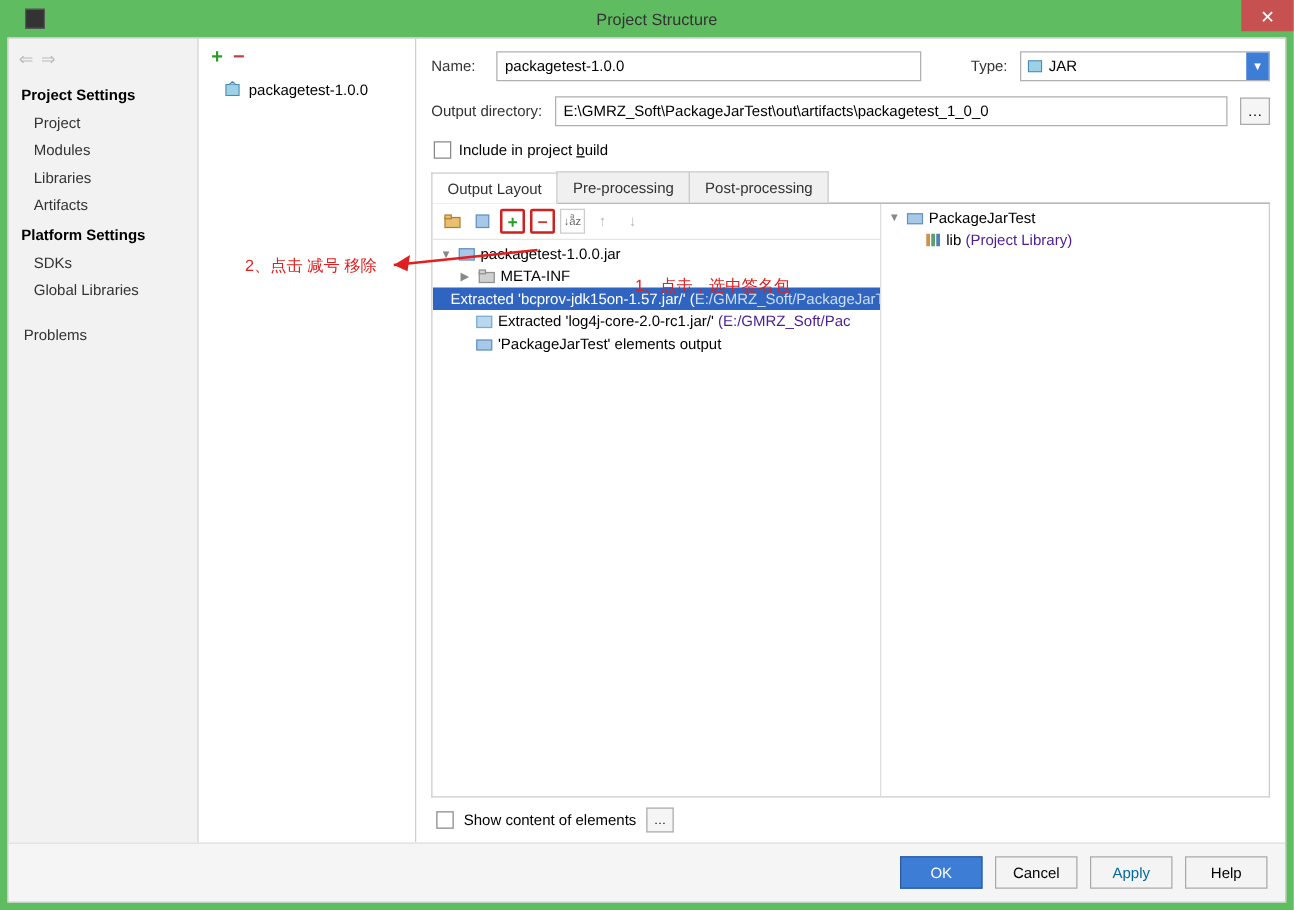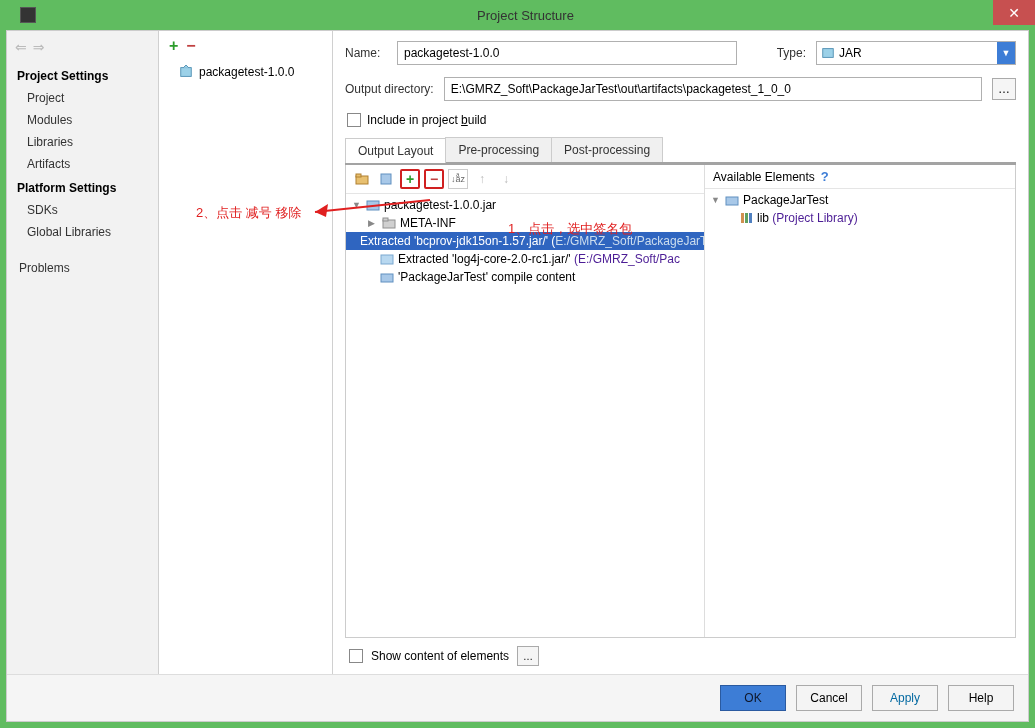--- a/index.html
+++ b/index.html
@@ -25,21 +25,21 @@
 .form-row { display: flex; align-items: center; gap: 10px; margin-bottom: 12px; }
 .form-label { color: #333; }
 .text-input { border: 1px solid #b0b0b0; padding: 4px 6px; font-size: 12px; background: #fff; }
 .name-input { width: 340px; }
 .type-select { flex: 0 0 200px; border: 1px solid #b0b0b0; display: flex; align-items: center; padding: 2px 4px; height: 24px; background: #fff; position: relative; }
 .type-select .dd-arrow { position: absolute; right: 0; top: 0; width: 18px; height: 100%; background: #3d7dd6; display: flex; align-items: center; justify-content: center; color: #fff; font-size: 9px; }
 .output-input { flex: 1; }
 .browse-btn { width: 24px; height: 22px; border: 1px solid #aaa; background: #f5f5f5; display: flex; align-items: center; justify-content: center; }
 .checkbox-row { display: flex; align-items: center; gap: 6px; margin-bottom: 10px; padding-left: 2px; }
 .checkbox { width: 14px; height: 14px; border: 1px solid #888; background: #fff; }
-.tabs { display: flex; border-bottom: 3px solid #a3a3a3; }
+.tabs { display: flex; border-bottom: 1px solid #a3a3a3; }
 .tab { padding: 5px 12px; border: 1px solid #ccc; border-bottom: none; background: #f0f0f0; margin-right: -1px; color: #333; cursor: pointer; }
 .tab.active { background: #fff; position: relative; top: 1px; }
 .layout-area { flex: 1; display: flex; border: 1px solid #ccc; border-top: none; overflow: hidden; position: relative; }
 .layout-left { flex: 1; display: flex; flex-direction: column; border-right: 1px solid #ddd; overflow: hidden; }
 .layout-toolbar { display: flex; align-items: center; gap: 4px; padding: 4px 6px; border-bottom: 1px solid #e5e5e5; }
 .tb-btn { width: 20px; height: 20px; display: flex; align-items: center; justify-content: center; border: 1px solid transparent; font-size: 12px; }
 .tb-btn.boxed { border: 2px solid #d02020; border-radius: 2px; }
 .tb-up, .tb-down { color: #bbb; }
 .tree { flex: 1; overflow: auto; padding: 2px 0; }
 .tree-row { display: flex; align-items: center; gap: 4px; padding: 2px 6px; white-space: nowrap; }
@@ -50,21 +50,21 @@
 .gray { color: #4c1d95; }
 .folder-icon, .arch-icon, .lib-icon { width: 14px; height: 14px; display: inline-block; }
 .layout-right { width: 310px; display: flex; flex-direction: column; }
 .avail-header { padding: 4px 8px; border-bottom: 1px solid #e5e5e5; display: flex; align-items: center; gap: 6px; }
 .help-icon { color: #3d7dd6; font-weight: bold; font-size: 13px; }
 .avail-tree { flex: 1; padding: 2px 0; }
 .bottom-check { display: flex; align-items: center; gap: 8px; padding: 8px 4px; }
 .small-browse { width: 22px; height: 20px; border: 1px solid #aaa; background: #f5f5f5; display: flex; align-items: center; justify-content: center; font-size: 10px; }
 .button-bar { border-top: 1px solid #ddd; padding: 10px 14px; display: flex; justify-content: flex-end; gap: 10px; background: #f5f5f5; }
 .btn { min-width: 66px; height: 26px; border: 1px solid #aaa; background: #f4f4f4; display: flex; align-items: center; justify-content: center; cursor: pointer; padding: 0 12px; }
-.btn.primary { background: #3d7dd6; color: #0f172a; border-color: #2a5aa0; }
+.btn.primary { background: #3d7dd6; color: #ffffff; border-color: #2a5aa0; }
 .btn.disabled { color: #0369a1; }
 .annotation { position: absolute; color: #e02020; font-size: 13px; pointer-events: none; z-index: 100; }
 .arrow-svg { position: absolute; pointer-events: none; z-index: 99; }
 .u { text-decoration: underline; }
 </style>
 </head>
 <body>
 
 <div class="titlebar">
   <div class="app-icon"></div>
@@ -193,30 +193,26 @@
               <svg class="arch-icon" viewBox="0 0 14 14">
                   <rect x="1" y="3" width="12" height="9" fill="#b8d8f0" stroke="#7aa8d0"></rect>
                 </svg>
               <span><span>Extracted 'log4j-core-2.0-rc1.jar/' </span><span class="gray">(E:/GMRZ_Soft/Pac</span></span>
             </div>
             <div class="tree-row">
               <span class="ind" style="width:24px"></span>
               <svg class="folder-icon" viewBox="0 0 14 14">
                   <rect x="1" y="4" width="12" height="8" fill="#a8c8e8" stroke="#6090c0"></rect>
                 </svg>
-              <span>'PackageJarTest' compile content</span>
+              <span>'PackageJarTest' elements output</span>
             </div>
           </div>
         </div>
 
         <div class="layout-right">
-          <div class="avail-header">
-            <span>Available Elements</span>
-            <span class="help-icon">?</span>
-          </div>
           <div class="avail-tree">
             <div class="tree-row">
               <span class="exp">▼</span>
               <svg class="folder-icon" viewBox="0 0 14 14">
                   <rect x="1" y="4" width="12" height="8" fill="#a8c8e8" stroke="#6090c0"></rect>
                 </svg>
               <span>PackageJarTest</span>
             </div>
             <div class="tree-row">
               <span class="ind" style="width:24px"></span>

